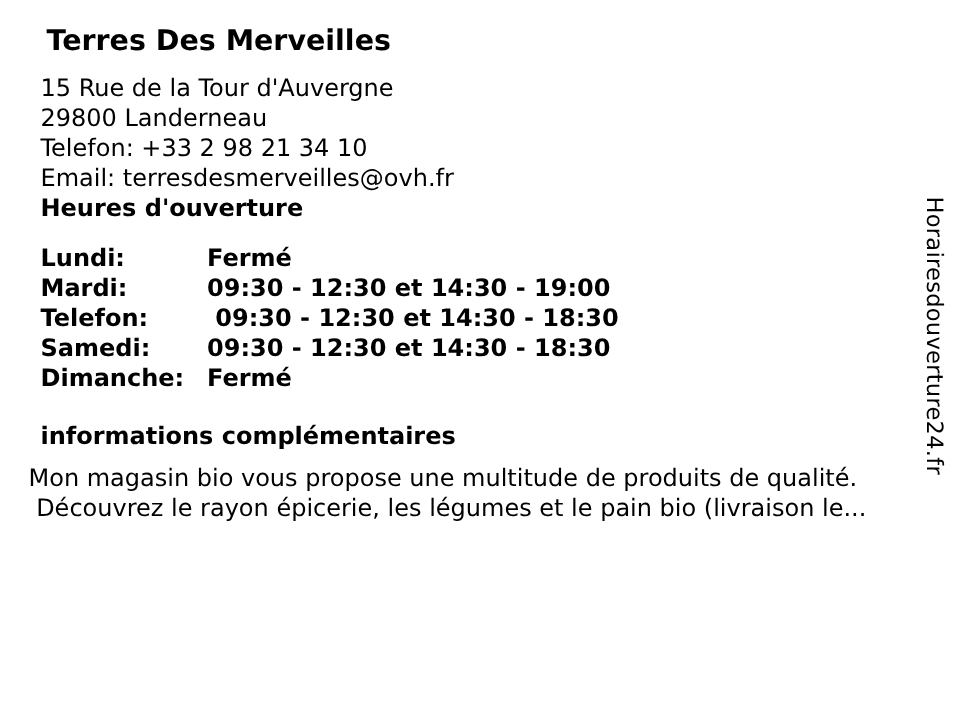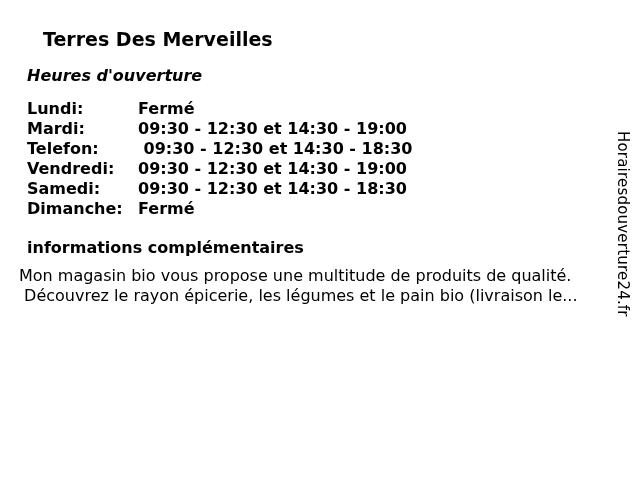--- a/index.html
+++ b/index.html
@@ -14,39 +14,37 @@
     font-family: "DejaVu Sans", "Liberation Sans", sans-serif;
     font-size: 16px;
     position: relative;
     overflow: hidden;
   }
   .content {
     padding-left: 27px;
     padding-right: 30px;
   }
   .business-name {
-    margin: 16px;
+    margin: 4px;
     padding-top: 12px;
     font-size: 19px;
     font-weight: bold;
     line-height: 22px;
   }
   .address-block {
     margin-top: 11px;
     line-height: 20px;
   }
   .section-heading {
     margin: 0;
     font-size: 16px;
     font-weight: bold;
     line-height: 20px;
   }
   .hours-heading {
-    margin-top: 16px;
-    font-style: italic;
   }
   .hours-table {
     margin-top: 13px;
     line-height: 20px;
     font-weight: bold;
   }
   .hours-row .day {
     display: inline-block;
     width: 111px;
     vertical-align: top;
@@ -75,35 +73,38 @@
     letter-spacing: 0.2px;
   }
 </style>
 </head>
 <body>
 
 <div class="content">
 
   <h1 class="business-name">Terres Des Merveilles</h1>
 
+  <div class="address-block">
+    <div>15 Rue de la Tour d'Auvergne</div>
+    <div>29800 Landerneau</div>
+    <div>Telefon: +33 2 98 21 34 10</div>
+    <div>Email: terresdesmerveilles@ovh.fr</div>
+  </div>
 
   <h2 class="section-heading hours-heading">Heures d'ouverture</h2>
 
   <div class="hours-table">
     <div class="hours-row">
       <span class="day">Lundi:</span><span class="times">Fermé</span>
     </div>
     <div class="hours-row">
       <span class="day">Mardi:</span><span class="times">09:30 - 12:30 et 14:30 - 19:00</span>
     </div>
     <div class="hours-row">
       <span class="day">Telefon:</span><span class="times"> 09:30 - 12:30 et 14:30 - 18:30</span>
-    </div>
-    <div class="hours-row">
-      <span class="day">Vendredi:</span><span class="times">09:30 - 12:30 et 14:30 - 19:00</span>
     </div>
     <div class="hours-row">
       <span class="day">Samedi:</span><span class="times">09:30 - 12:30 et 14:30 - 18:30</span>
     </div>
     <div class="hours-row">
       <span class="day">Dimanche:</span><span class="times">Fermé</span>
     </div>
   </div>
 
   <h2 class="section-heading info-heading">informations complémentaires</h2>

